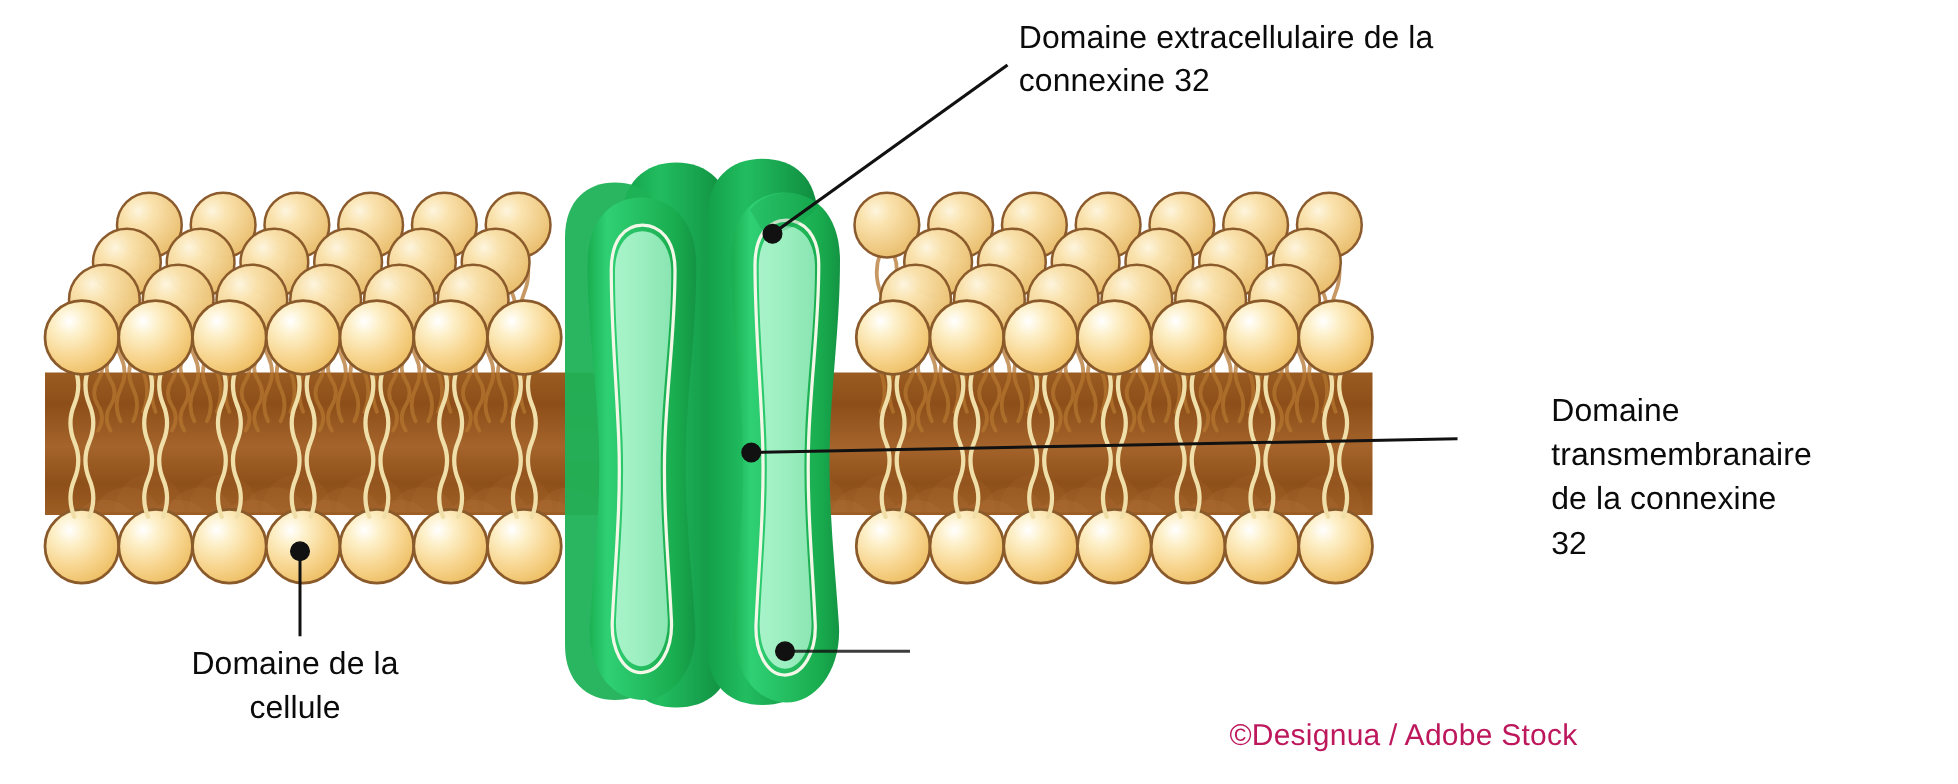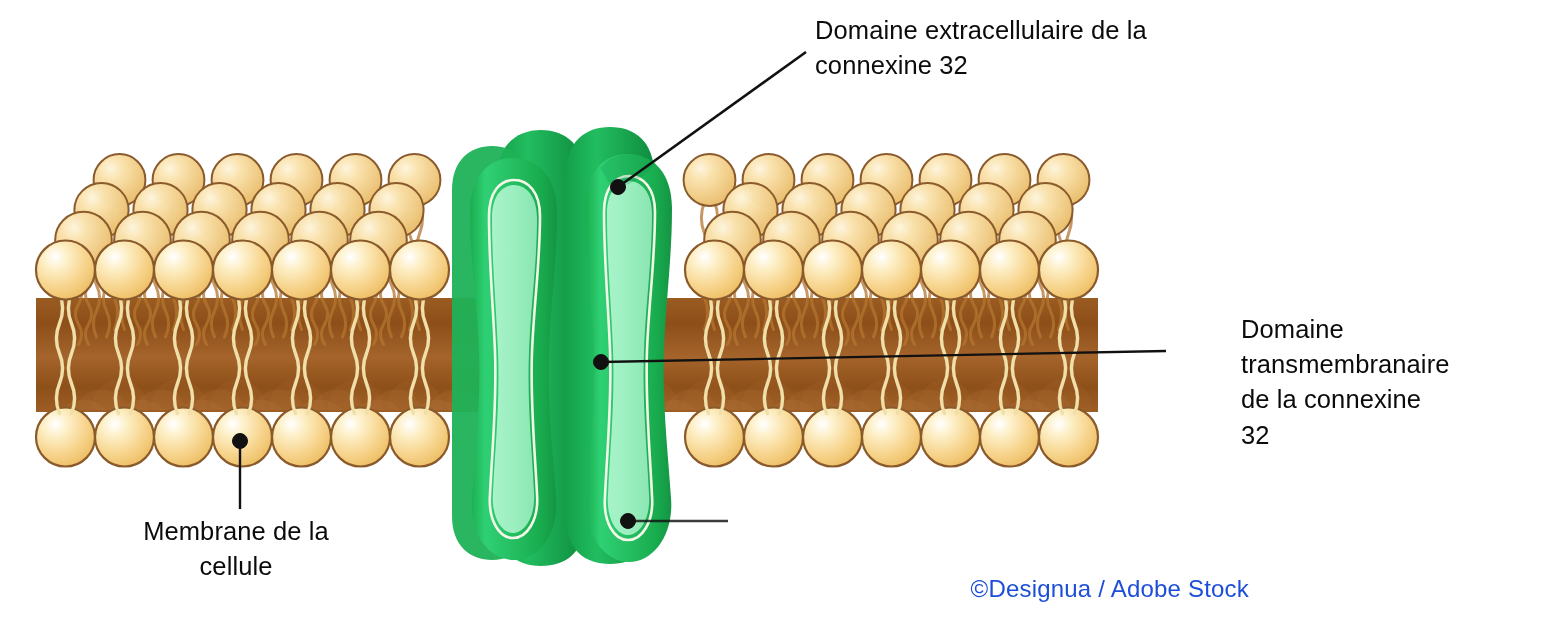--- a/index.html
+++ b/index.html
@@ -9,21 +9,21 @@
   #stage{position:relative;width:1280px;height:627px;background:#ffffff;}
   #stage svg.layer{position:absolute;left:0;top:0;width:1566px;height:627px;}
 
   .anno{position:absolute;color:#0b0b0b;font-size:25.5px;line-height:1.38;
         letter-spacing:.1px;white-space:pre-line;}
   #label-extracellular{left:815px;top:13px;}
   #label-transmembranaire{left:1193px;top:312px;margin-left:48px;}
   #label-intracellulaire{left:731px;top:492px;}
   #label-membrane{left:110px;top:514px;width:252px;text-align:center;}
 
-  #credit{position:absolute;right:31px;bottom:24px;color:#1d4ed8;
+  #credit{position:absolute;right:18px;bottom:24px;color:#be185d;
           font-size:24px;letter-spacing:.2px;margin-left:44px;}
 </style>
 </head>
 <body>
 
 <div id="stage">
 
   <svg class="layer" viewBox="0 0 1566 627">
     <defs>
 
@@ -425,17 +425,17 @@
     </g>
   </svg>
 
   <div class="anno" id="label-extracellular">Domaine extracellulaire de la
 connexine 32</div>
 
   <div class="anno" id="label-transmembranaire">Domaine transmembranaire
 de la connexine 32</div>
 
 
-  <div class="anno" id="label-membrane">Membrane de la
+  <div class="anno" id="label-membrane">Domaine de la
 cellule</div>
 
   <div id="credit">©Designua / Adobe Stock</div>
 </div>
 
 </body></html>

